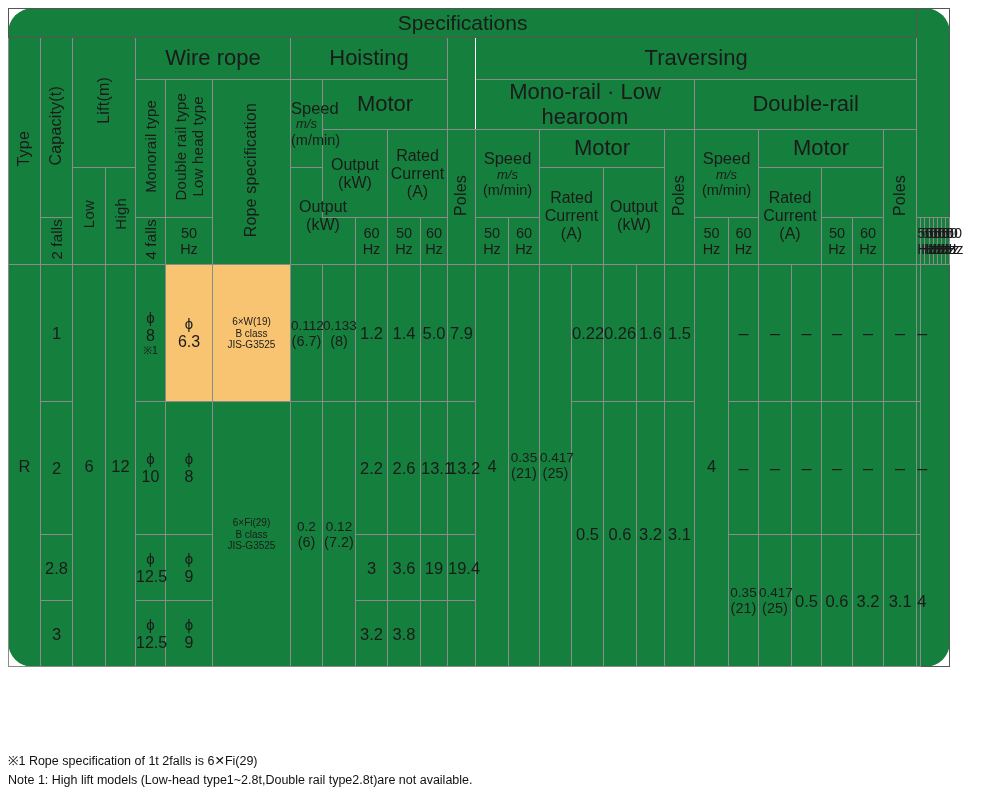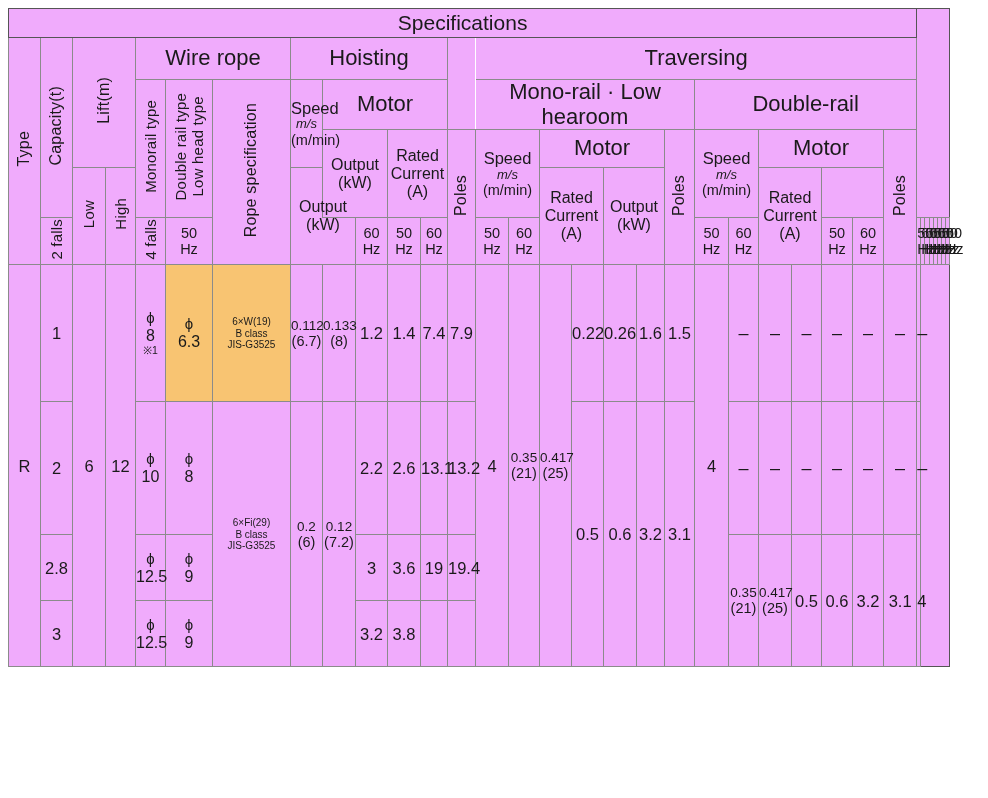--- a/index.html
+++ b/index.html
@@ -13,21 +13,22 @@
     overflow: hidden;
   }
   .sheet { position: relative; width: 988px; height: 798px; }
 
   table.spec {
     position: absolute;
     left: 8px; top: 8px;
     width: 942px;
     border-collapse: collapse;
     table-layout: fixed;
-    background: #f0abfc;
+    background: #15803d;
+    border-radius: 25px;
   }
   table.spec td, table.spec th {
     border: 1px solid #8b8b8b;
     text-align: center;
     vertical-align: middle;
     font-weight: normal;
     padding: 0;
     line-height: 1.12;
     color: #1a1a1a;
   }
@@ -305,21 +306,21 @@
       </td>
 
       <td class="small-val">
         <span>0.112</span><br><span class="p">(6.7)</span>
       </td>
       <td class="small-val">
         <span>0.133</span><br><span class="p">(8)</span>
       </td>
       <td class="cell-b">1.2</td>
       <td class="cell-b">1.4</td>
-      <td class="cell-b">7.4</td>
+      <td class="cell-b">5.0</td>
       <td class="cell-b">7.9</td>
       <td rowspan="4" class="cell">4</td>
 
       <td rowspan="4" class="small-val">
         <span>0.35</span><br><span class="p">(21)</span>
       </td>
       <td rowspan="4" class="small-val">
         <span>0.417</span><br><span class="p">(25)</span>
       </td>
       <td class="cell">0.22</td>
@@ -410,14 +411,18 @@
       </td>
       <td class="cell-b">3.2</td>
       <td class="cell-b">3.8</td>
       <td class="cell-b"></td>
       <td class="cell-b"></td>
     </tr>
 
   </tbody>
     </table>
 
+  <div class="footnotes">
+    <div>※1  Rope specification of 1t 2falls is 6✕Fi(29)</div>
+    <div>Note 1: High lift models (Low-head type1~2.8t,Double rail type2.8t)are not available.</div>
+  </div>
 
 </div>
 
 </body></html>

